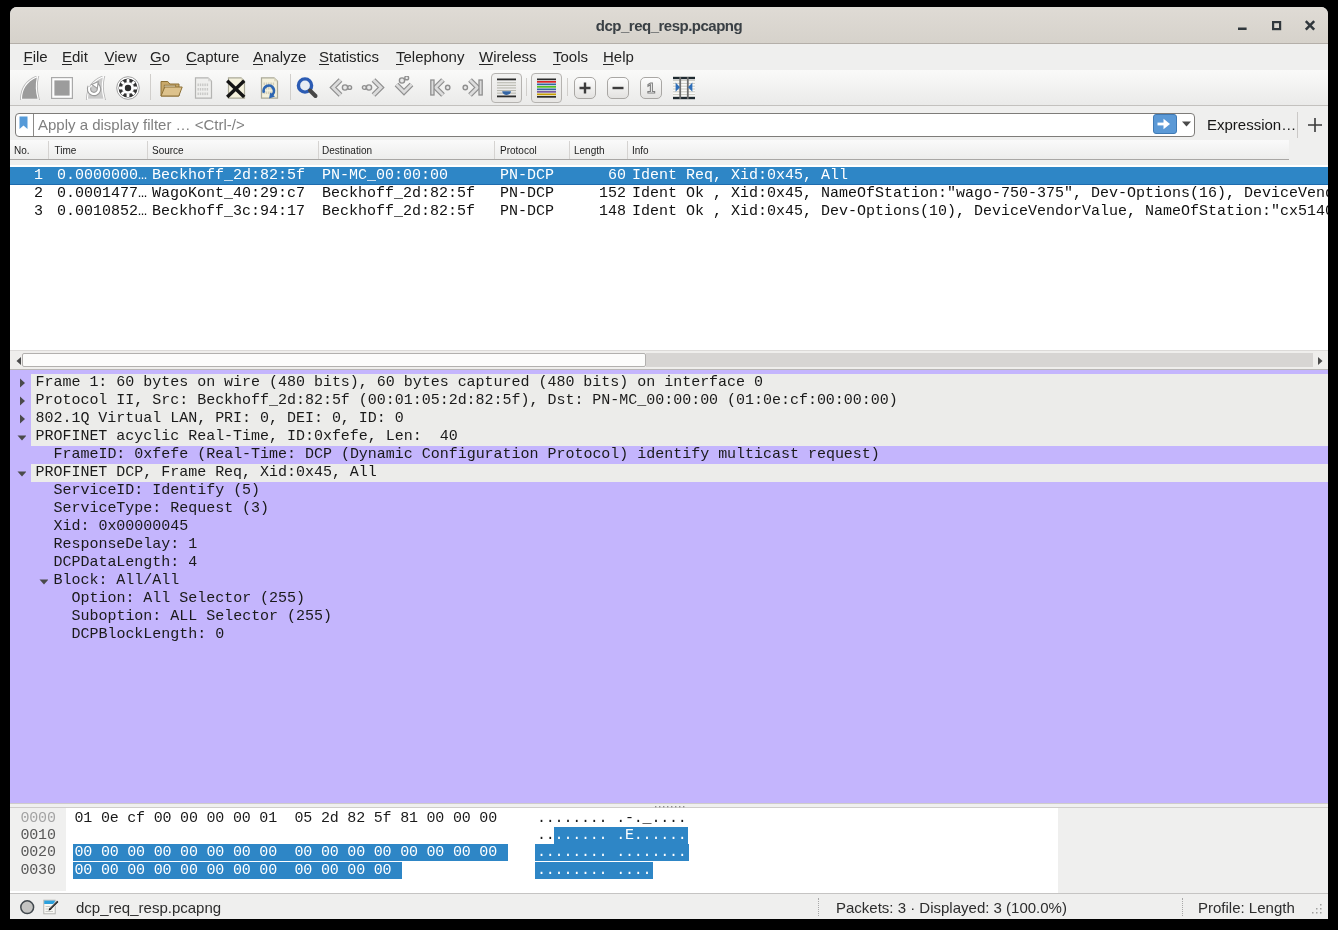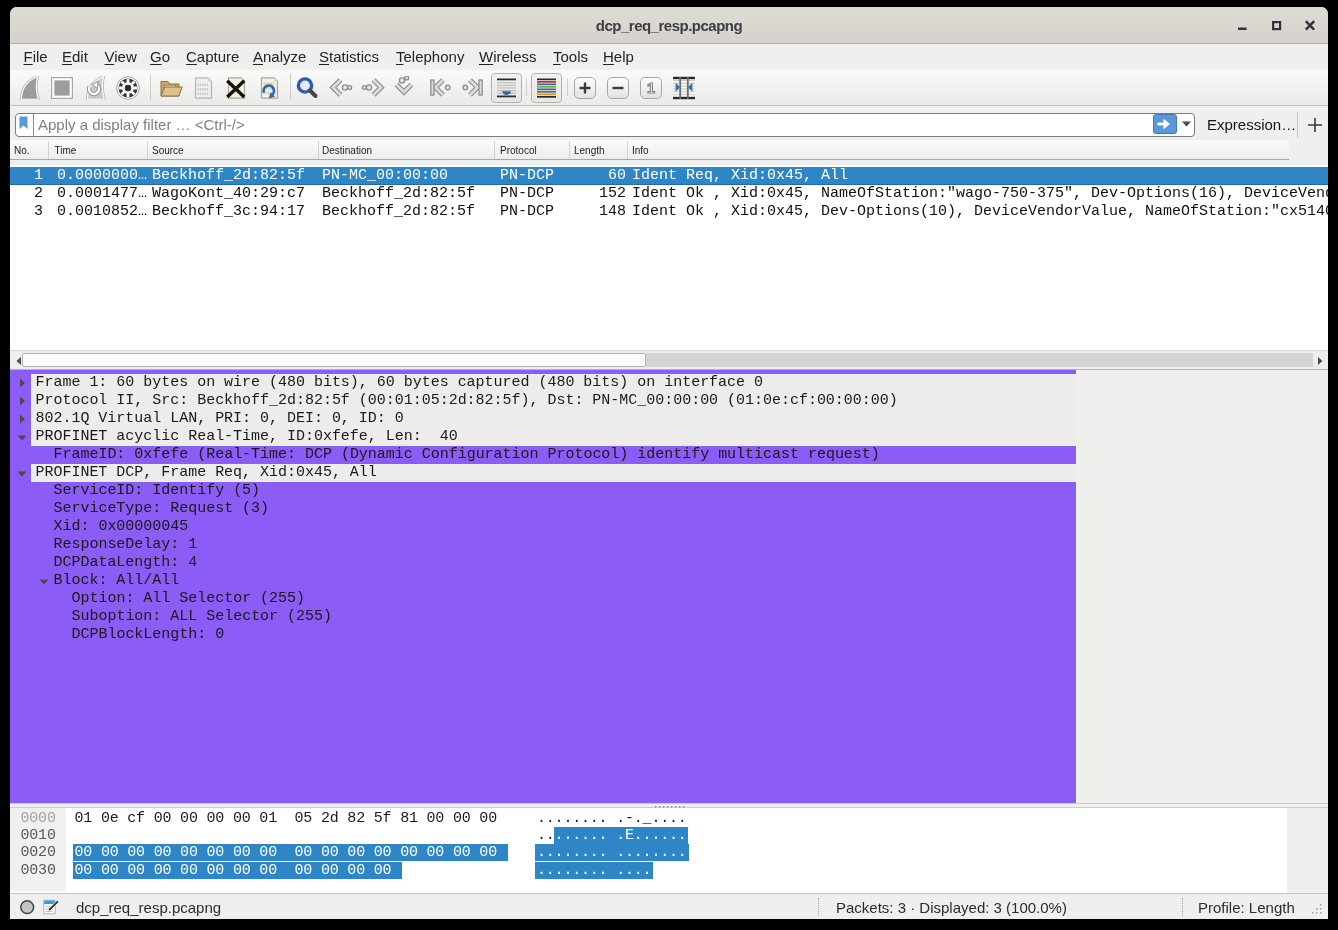--- a/index.html
+++ b/index.html
@@ -17,27 +17,27 @@
 .tbsep{position:absolute;top:4px;width:1px;height:26px;background:#d0cecb}
 #filterbar{position:absolute;left:0;top:99px;width:1318px;height:38px;background:#efefee}
 #pheader{position:absolute;left:0;top:133px;width:1279px;height:20px;background:linear-gradient(#fafafa,#ededec);border-bottom:1px solid #a9a7a5;font-size:10px;color:#1c1c1c}
 .hsep{position:absolute;top:1px;height:18px;width:1px;background:#d5d3d1}
 .hlbl{position:absolute;top:0;height:20px;line-height:21px}
 #plist{position:absolute;left:0;top:158px;width:1318px;height:185px;background:#fff;overflow:hidden}
 #plist .mono{letter-spacing:0}
 .prow{position:absolute;left:0;width:1318px;height:18px;line-height:18px}
 .pc{position:absolute;top:0;height:18px;overflow:hidden}
 #hscroll{position:absolute;left:0;top:343px;width:1318px;height:20px;background:#efeeec;border-top:1px solid #dcdad8;border-bottom:1px solid #b9b7b5}
-#dpane{position:absolute;left:0;top:363px;width:1066px;height:433px;background:#8b5cf6;overflow:hidden}
+#dpane{position:absolute;left:0;top:363px;width:1318px;height:433px;background:#c4b5fd;overflow:hidden}
 #dpane .mono{letter-spacing:-0.02px}
 .drow{position:absolute;height:18px;line-height:18px}
 .dgray{position:absolute;left:21px;width:1297px;height:18px;background:#ececea}
 .arr{position:absolute;width:10px;height:10px}
 #splitter{position:absolute;left:0;top:796px;width:1318px;height:5px;background:#f0f0ef;border-top:1px solid #ceccca;border-bottom:1px solid #ceccca}
-#hexpane{position:absolute;left:0;top:801px;width:1277px;height:85px;background:#fff;overflow:hidden}
+#hexpane{position:absolute;left:0;top:801px;width:1048px;height:85px;background:#fff;overflow:hidden}
 #hexgutter{position:absolute;left:0;top:0;width:56px;height:83px;background:#f0f0ef}
 #hexpane .mono{letter-spacing:-0.2px}
 .hxrow{position:absolute;height:18px;line-height:18px}
 .hl{background:#2e86c6;color:#fff}
 #statusbar{position:absolute;left:0;top:886px;width:1318px;height:26px;background:#efefee;border-top:1px solid #c5c4c3;font-size:15px;color:#2d2d2d}
 .dotsep{position:absolute;top:4px;height:18px;width:0;border-left:1px dotted #a8a8a8}
 </style></head><body>
 <div id="win">
 <div id="titlebar"></div>
     <div id="title">dcp_req_resp.pcapng</div>

